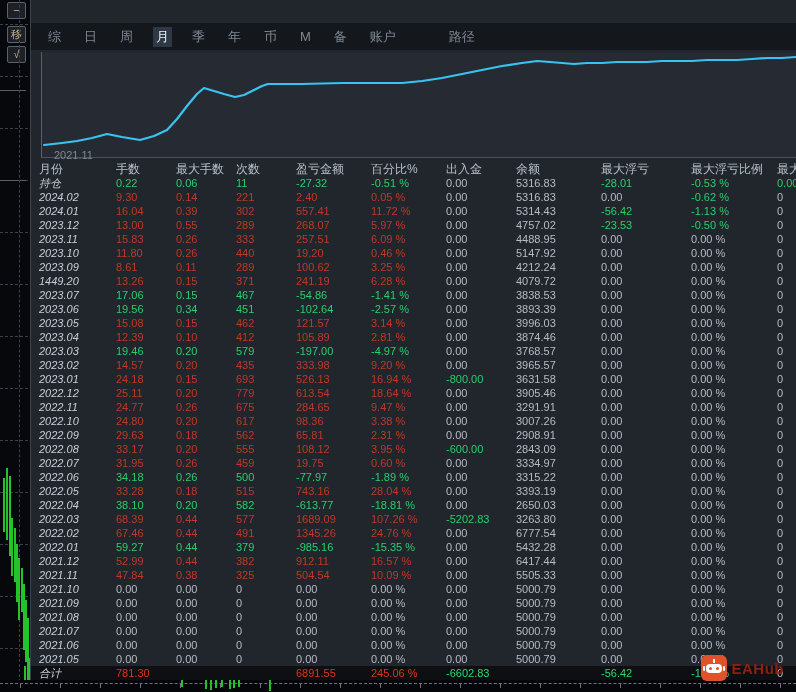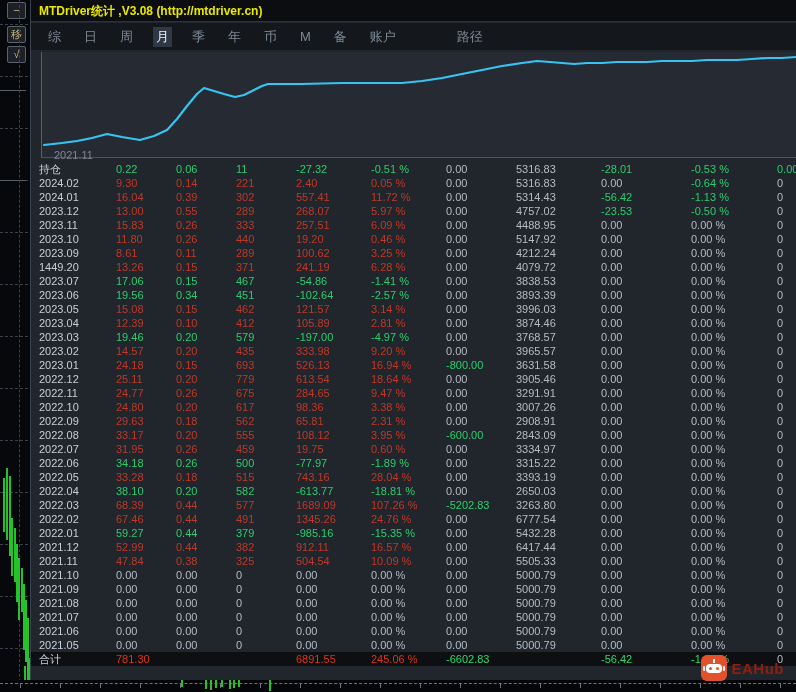--- a/index.html
+++ b/index.html
@@ -29,38 +29,38 @@
     position:absolute; left:0; top:0; right:0; height:22px; background:#0c0d10;
     border-bottom:1px solid #2b333d; color:#e9e900; font-weight:bold;
     font-size:12px; line-height:22px; padding-left:8px; white-space:nowrap;
   }
   .menubar {
     position:absolute; left:0; top:23px; right:0; height:27px; background:#14171c;
     display:flex; align-items:center; padding-left:14px; font-size:13px; color:#7e8894;
   }
   .menu-item { margin-right:17px; padding:1px 3px; }
   .menu-item.selected { background:#2f3946; color:#eef1f4; }
-  .menu-item-right { margin-left:38px; }
+  .menu-item-right { margin-left:30px; }
   
   .chart-panel {
     position:absolute; left:10px; top:52px; width:756px; height:106px;
     background:#262b33; border-left:1px solid #59626c; border-bottom:1px solid #4a525c;
   }
   .chart-panel svg { position:absolute; left:0; top:0; }
   .chart-start-label { position:absolute; left:12px; bottom:-4px; font-size:11px; color:#7d8793; }
   
   .table { position:absolute; left:0; top:162px; right:0; }
   .t-row {
     display:grid; height:14px; line-height:14px; font-size:11px; padding-left:8px;
     grid-template-columns:77px 60px 60px 60px 75px 75px 70px 85px 90px 86px 1fr;
     white-space:nowrap;
   }
   .t-row.total-row { background:#0d0f12; }
   .c-h { color:#b6c0cb; font-size:12px; }
-  .c-m { color:#c7cfd9; }
+  .c-m { color:#c7cfd9;font-style:italic; }
   .c-r { color:#bf3928; }
   .c-g { color:#2bcd6c; }
   .c-n { color:#b4bcc6; }
   .c-R { color:#e23317; }
   .c-G { color:#2bd96f; }
   
   .bg-bottom { position:absolute; left:0; top:680px; width:796px; height:12px; background:#04060a; }
   .axis-dash { position:absolute; left:0; top:3px; width:796px; border-top:1px dashed #6b727b; }
   .axis-tick { position:absolute; top:4px; width:1px; height:4px; background:#6b727b; }
   .green-tick { position:absolute; width:2px; background:#25c32a; }
@@ -110,21 +110,20 @@
       <div class="candle" style="left: 18px; top: 558px; height: 62px;"></div>
       <div class="candle" style="left: 21px; top: 568px; height: 44px;"></div>
       <div class="candle" style="left: 23px; top: 584px; height: 66px;"></div>
       <div class="candle" style="left: 25px; top: 600px; height: 62px;"></div>
       <div class="candle" style="left: 27px; top: 618px; height: 62px;"></div>
       <div class="candle" style="left: 24px; top: 666px; height: 26px;"></div>
       <div class="candle" style="left: 28px; top: 658px; height: 34px;"></div>
     </div>
 
   <div class="win">
-    <div class="titlebar">MTDriver统计 ,V3.08 (http://mtdriver.cn)</div>
 
     <div class="menubar" id="menuBar">
       <span class="menu-item">综</span>
         <span class="menu-item">日</span>
         <span class="menu-item">周</span>
         <span class="menu-item selected">月</span>
         <span class="menu-item">季</span>
         <span class="menu-item">年</span>
         <span class="menu-item">币</span>
         <span class="menu-item">M</span>
@@ -135,20 +134,33 @@
 
     <div class="chart-panel">
       <svg id="equitySvg" width="756" height="106" viewBox="0 0 756 106">
           <polyline points="2,93 20,91 35,89 50,86 65,82 80,85 98,88 112,84 125,78 135,67 145,54 155,42 162,36 172,39 182,42 193,45 202,43 212,38 220,34 226,32 260,32 300,31 340,31 360,31 380,29 400,26 420,22 440,18 460,14 480,11 495,9 508,10 520,11 532,12 545,11 560,11 575,10 590,10 605,10 620,9 635,9 650,9 665,8 680,8 695,8 710,7 725,6 740,6 754,5" fill="none" stroke="#38c4f2" stroke-width="2.2" stroke-linejoin="round" stroke-linecap="round"></polyline>
         </svg>
       <span class="chart-start-label">2021.11</span>
     </div>
 
     <div class="table" id="statsTable">
         <div class="t-row">
+          <span class="c-h">月份</span>
+          <span class="c-h">手数</span>
+          <span class="c-h">最大手数</span>
+          <span class="c-h">次数</span>
+          <span class="c-h">盈亏金额</span>
+          <span class="c-h">百分比%</span>
+          <span class="c-h">出入金</span>
+          <span class="c-h">余额</span>
+          <span class="c-h">最大浮亏</span>
+          <span class="c-h">最大浮亏比例</span>
+          <span class="c-h">最大</span>
+        </div>
+        <div class="t-row">
           <span class="c-m">持仓</span>
           <span class="c-g">0.22</span>
           <span class="c-g">0.06</span>
           <span class="c-g">11</span>
           <span class="c-g">-27.32</span>
           <span class="c-g">-0.51 %</span>
           <span class="c-n">0.00</span>
           <span class="c-n">5316.83</span>
           <span class="c-g">-28.01</span>
           <span class="c-g">-0.53 %</span>
@@ -157,21 +169,21 @@
         <div class="t-row">
           <span class="c-m">2024.02</span>
           <span class="c-r">9.30</span>
           <span class="c-r">0.14</span>
           <span class="c-r">221</span>
           <span class="c-r">2.40</span>
           <span class="c-r">0.05 %</span>
           <span class="c-n">0.00</span>
           <span class="c-n">5316.83</span>
           <span class="c-n">0.00</span>
-          <span class="c-g">-0.64 %</span>
+          <span class="c-g">-0.62 %</span>
           <span class="c-n">0</span>
         </div>
         <div class="t-row">
           <span class="c-m">2024.01</span>
           <span class="c-r">16.04</span>
           <span class="c-r">0.39</span>
           <span class="c-r">302</span>
           <span class="c-r">557.41</span>
           <span class="c-r">11.72 %</span>
           <span class="c-n">0.00</span>

